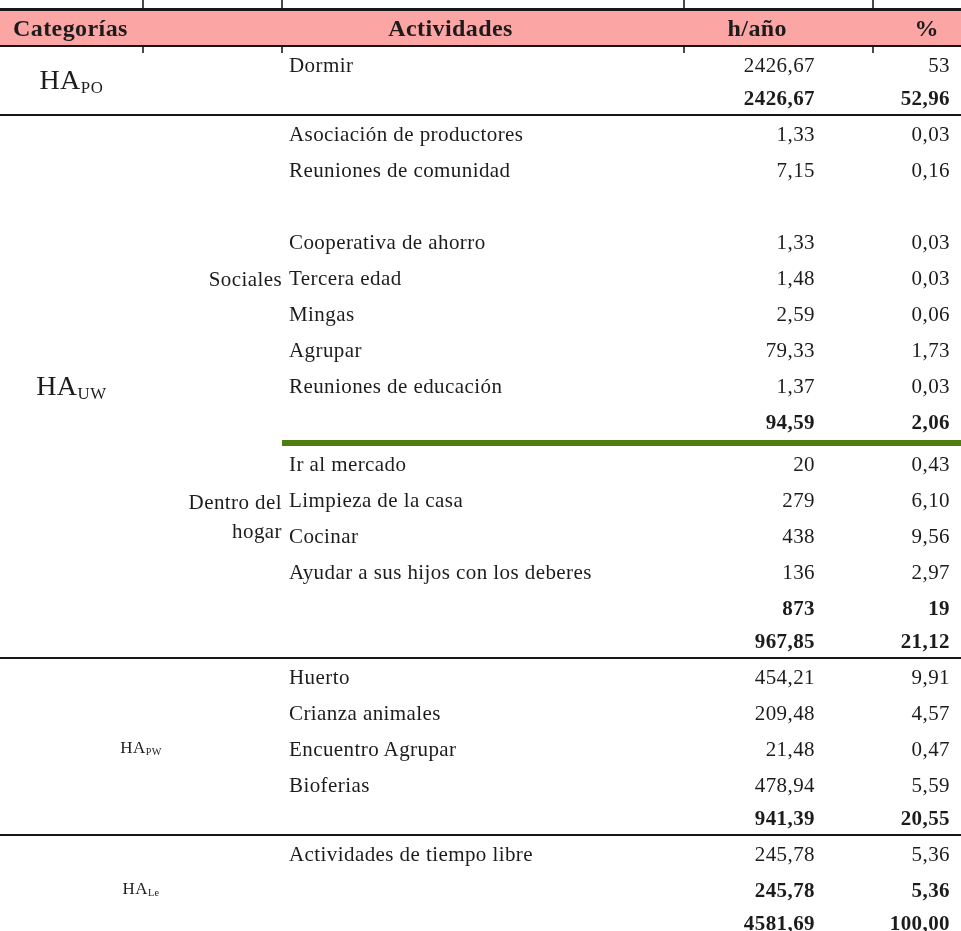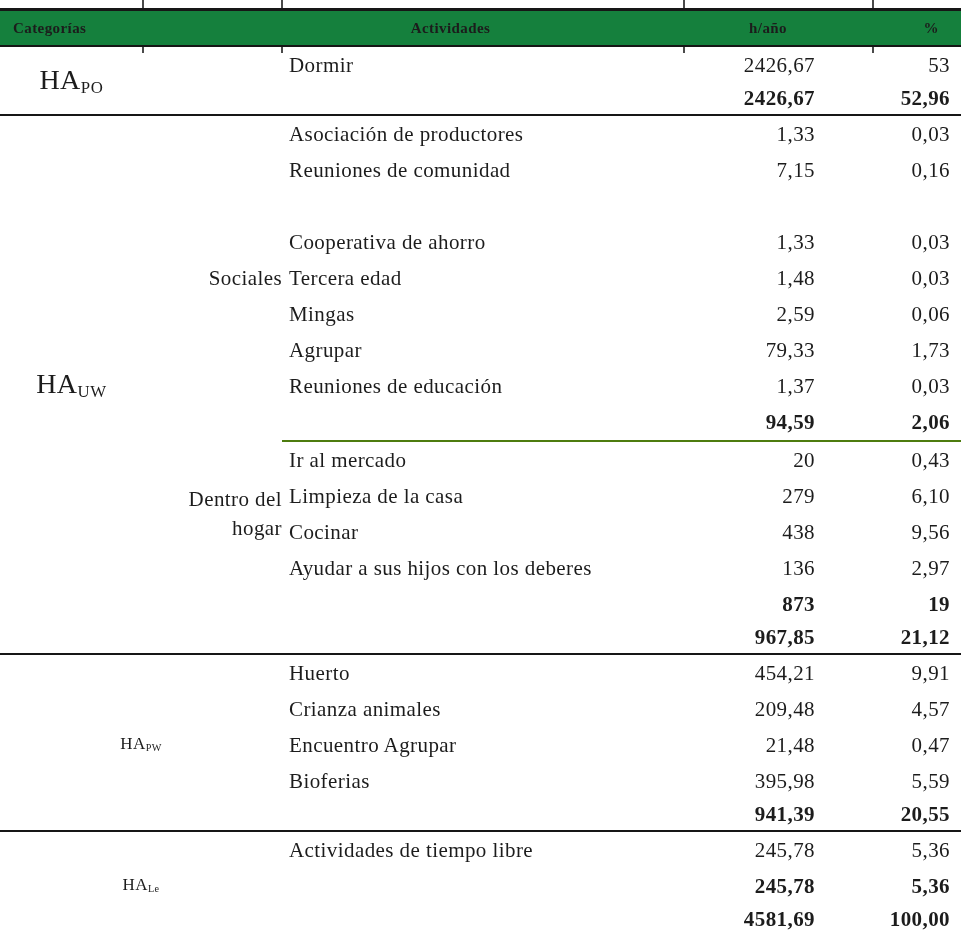--- a/index.html
+++ b/index.html
@@ -25,24 +25,24 @@
     letter-spacing: 0.02em;
   }
   col.c-cat  { width: 143px; }
   col.c-sub  { width: 139px; }
   col.c-act  { width: 330px; }
   col.c-hrs  { width: 205px; }
   col.c-pct  { width: 144px; }
 
   thead { border-bottom: 2px solid #161616; }
   thead th {
-    background: #15803d;
+    background: #fca5a5;
     font-weight: bold;
     height: 34px;
-    font-size: 15px;
+    font-size: 24px;
     vertical-align: middle;
     padding: 0;
   }
   th.h-cat { text-align: left;  padding-left: 13px; }
   th.h-act { text-align: center;  padding-left: 7px; }
   th.h-hrs { text-align: right; padding-right: 30px; }
   th.h-pct { text-align: right; padding-right: 22px; }
 
   tbody.section { border-bottom: 2px solid #161616; }
   td {
@@ -61,21 +61,21 @@
   td.b    { font-weight: bold; }
 
   .cat-label { font-size: 28px; }
   .cat-label.small { font-size: 17px; margin-top: 13px; }
   .subscript {
     font-size: 0.6em;
     vertical-align: -0.22em;
     letter-spacing: 0.04em;
   }
   
-  td.rb { border-bottom: 2px solid #4d7c0f; }
+  td.rb { border-bottom: 6px solid #4d7c0f; }
 
   
   .tick {
     position: absolute;
     width: 2px;
     background: #4a4a4a;
   }
   .tick.t-top { top: 0;    height: 8px; }
   .tick.t-hdr { top: 47px; height: 6px; }
 </style>
@@ -226,21 +226,21 @@
         <td class="hrs">209,48</td>
         <td class="pct">4,57</td>
       </tr>
       <tr>
         <td class="act">Encuentro Agrupar</td>
         <td class="hrs">21,48</td>
         <td class="pct">0,47</td>
       </tr>
       <tr>
         <td class="act">Bioferias</td>
-        <td class="hrs">395,98</td>
+        <td class="hrs">478,94</td>
         <td class="pct">5,59</td>
       </tr>
       <tr class="tight">
         <td class="act"></td>
         <td class="hrs b">941,39</td>
         <td class="pct b">20,55</td>
       </tr>
     </tbody>
 
     <tbody class="section">

